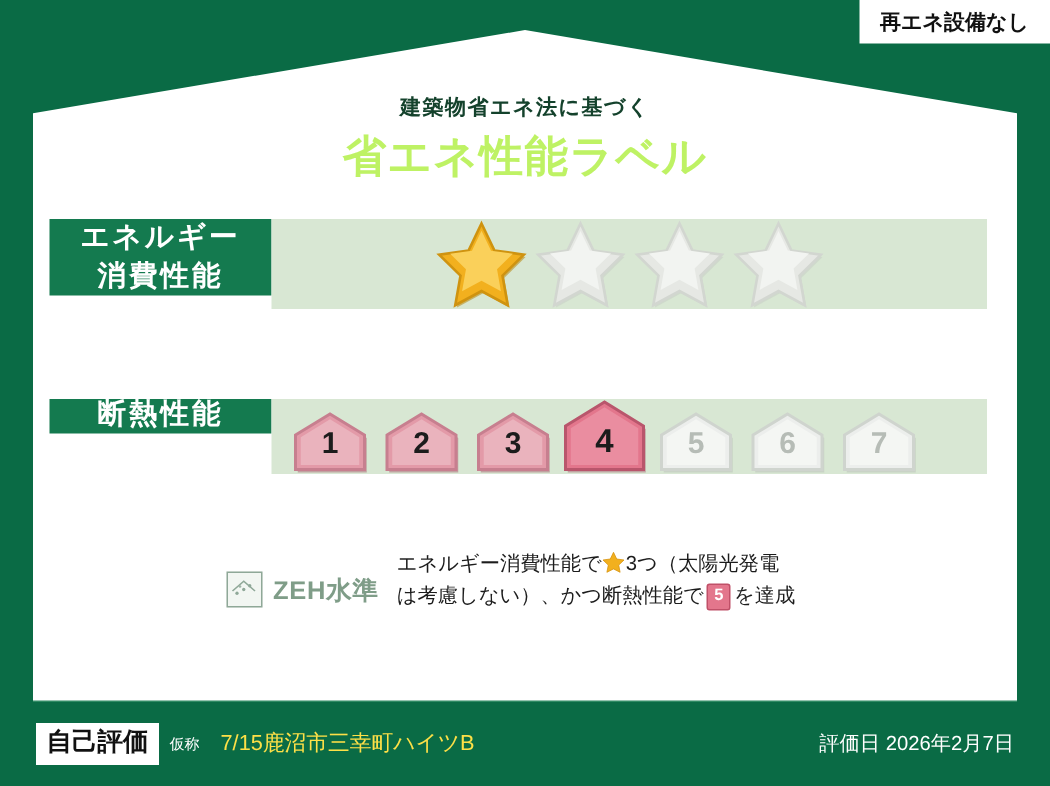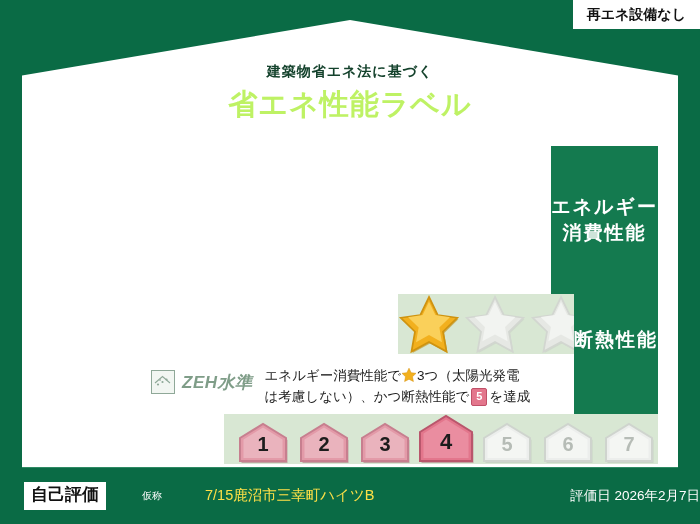--- a/index.html
+++ b/index.html
@@ -71,22 +71,21 @@
     font-weight: bold;
     color: #bef264;
     letter-spacing: 1px;
     z-index: 4;
   }
 
   
   .row {
     position: absolute;
     display: flex;
-    align-items: flex-end;
-    flex-direction: column;
+    align-items: flex-start;
   }
   .row-energy { left: 33px; top: 146px; width: 625px; height: 104px; }
   .row-insul  { left: 33px; top: 266px; width: 625px; height: 72px; }
 
   .row-label {
     background: #147a4f;
     color: #ffffff;
     font-weight: bold;
     display: flex;
     flex-direction: column;
@@ -142,22 +141,21 @@
     left: 33px; top: 362px;
     width: 625px; height: 62px;
     display: flex;
     align-items: flex-start;
   }
   .zeh-block {
     display: flex;
     align-items: center;
     gap: 7px;
     margin-left: 118px;
-    margin-top: 8px;
-    font-style: italic;
+    margin-top: 19px;
   }
   .zeh-icon {
     width: 24px; height: 24px;
     border: 1.5px solid #8fa898;
     background: #f2f6f2;
     position: relative;
   }
   .zeh-icon svg { position: absolute; left: 0; top: 0; }
   .zeh-text {
     font-size: 17px;
@@ -191,21 +189,21 @@
 
   
   .footer {
     position: absolute;
     left: 0; right: 0; bottom: 0;
     height: 56px;
     display: flex;
     align-items: center;
     z-index: 4;
   }
-  .footer-left { display: flex; align-items: center; margin-left: 24px; gap: 29px; }
+  .footer-left { display: flex; align-items: center; margin-left: 24px; }
   .selfeval-badge {
     background: #ffffff;
     color: #111111;
     font-size: 17px;
     font-weight: bold;
     padding: 3px 7px 4px 7px;
     letter-spacing: 0px;
     line-height: 1.2;
   }
   .footer-kasho {
@@ -215,20 +213,21 @@
     font-weight: normal;
   }
   .footer-name {
     color: #fde047;
     font-size: 14.5px;
     margin-left: 14px;
     font-weight: normal;
   }
   .footer-right {
     margin-left: auto;
+    margin-right: 24px;
     color: #ffffff;
     font-size: 13.5px;
   }
   .footer-divider {
     position: absolute;
     left: 22px; right: 22px; bottom: 56px;
     height: 1px;
     background: #2f8a63;
   }
 </style>

